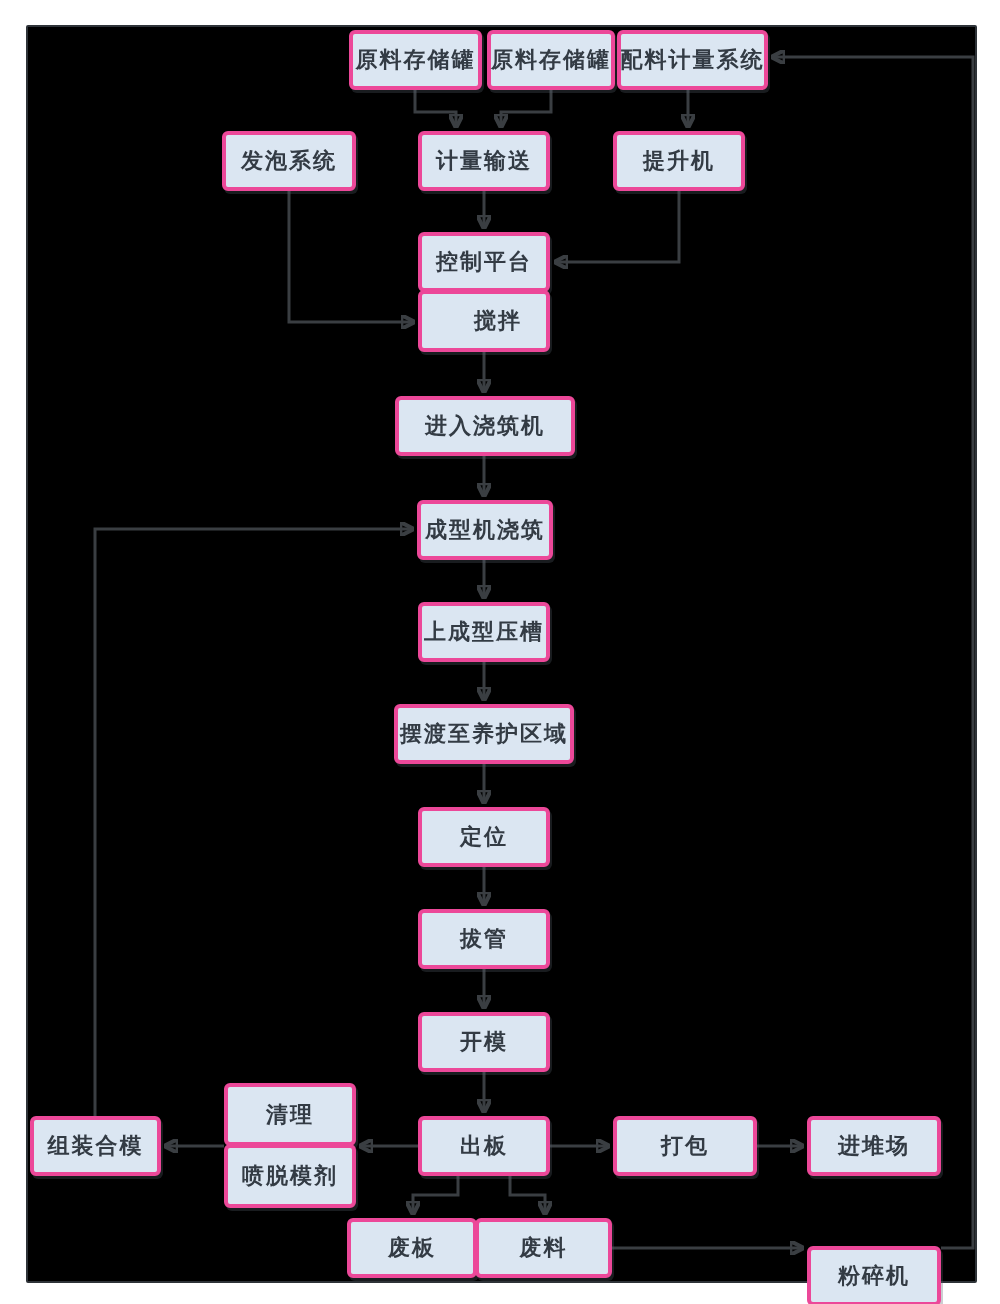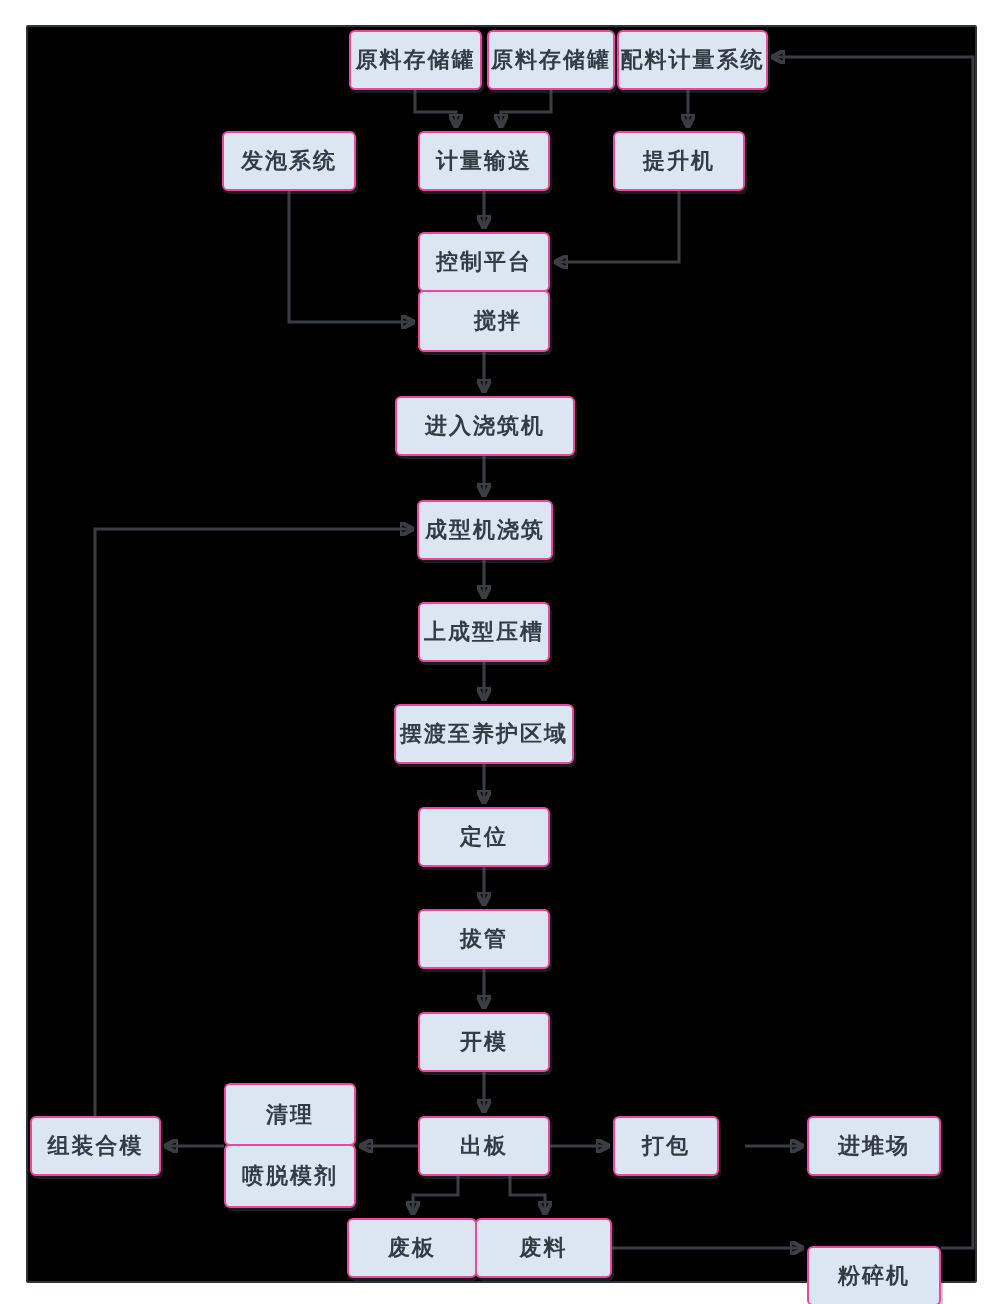--- a/index.html
+++ b/index.html
@@ -2,21 +2,21 @@
 <html><head>
 <meta charset="utf-8">
 <style>
   html,body{margin:0;padding:0;background:#ffffff;}
   .page{position:relative;width:1000px;height:1304px;background:#ffffff;overflow:hidden;
         font-family:"DejaVu Serif","Liberation Serif",serif;}
   .canvas{position:absolute;left:26px;top:25px;width:951px;height:1258px;
           background:#000000;border:2px solid #2e3338;box-sizing:border-box;border-radius:2px;}
   .edges{position:absolute;left:0;top:0;width:1000px;height:1304px;z-index:1;}
   .edges path{stroke:#3a3e42;stroke-width:3;fill:none;}
-  .node{position:absolute;z-index:2;background:#dbe6f2;border:2px solid #ec4899;border-radius:6px;
+  .node{position:absolute;z-index:2;background:#dbe6f2;border:4px solid #ec4899;border-radius:6px;
         box-sizing:border-box;display:flex;align-items:center;justify-content:center;
         font-weight:bold;font-size:22px;color:#333b44;letter-spacing:2px;
         box-shadow:2px 3px 0 rgba(82,92,104,0.30);}
   .node span{white-space:nowrap;}
   
   #n-raw1{left:349px;top:30px;width:133px;height:60px;}
   #n-raw2{left:487px;top:30px;width:128px;height:60px;}
   #n-batch{left:617px;top:30px;width:151px;height:60px;}
   #n-foam{left:222px;top:131px;width:134px;height:60px;}
   #n-meter{left:418px;top:131px;width:132px;height:60px;}
@@ -24,21 +24,21 @@
   #n-ctrl{left:418px;top:232px;width:132px;height:60px;}
   #n-mix{left:418px;top:290px;width:132px;height:62px;padding-left:28px;}
   #n-enter{left:395px;top:396px;width:180px;height:60px;}
   #n-formpour{left:417px;top:500px;width:136px;height:60px;}
   #n-groove{left:418px;top:602px;width:132px;height:60px;}
   #n-ferry{left:394px;top:704px;width:180px;height:60px;}
   #n-pos{left:418px;top:807px;width:132px;height:60px;}
   #n-tube{left:418px;top:909px;width:132px;height:60px;}
   #n-open{left:418px;top:1012px;width:132px;height:60px;}
   #n-board{left:418px;top:1116px;width:132px;height:60px;}
-  #n-pack{left:613px;top:1116px;width:106px;height:60px;align-items:center;}
+  #n-pack{left:613px;top:1116px;width:144px;height:60px;align-items:center;}
   #n-yard{left:807px;top:1116px;width:134px;height:60px;}
   #n-asm{left:30px;top:1116px;width:131px;height:60px;}
   #n-clean{left:224px;top:1083px;width:132px;height:63px;}
   #n-spray{left:224px;top:1144px;width:132px;height:64px;}
   #n-wboard{left:347px;top:1218px;width:130px;height:60px;}
   #n-wmat{left:475px;top:1218px;width:137px;height:60px;}
   #n-crush{left:807px;top:1218px;width:134px;height:60px;margin-top:28px;}
 </style>
 </head>
 <body>

